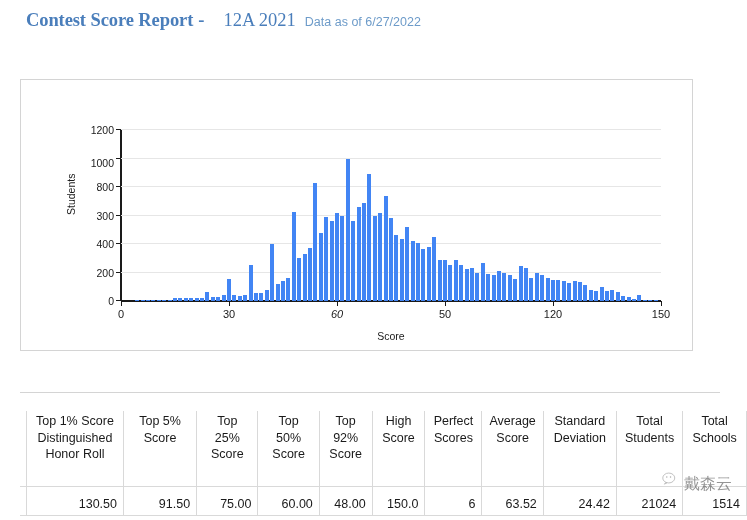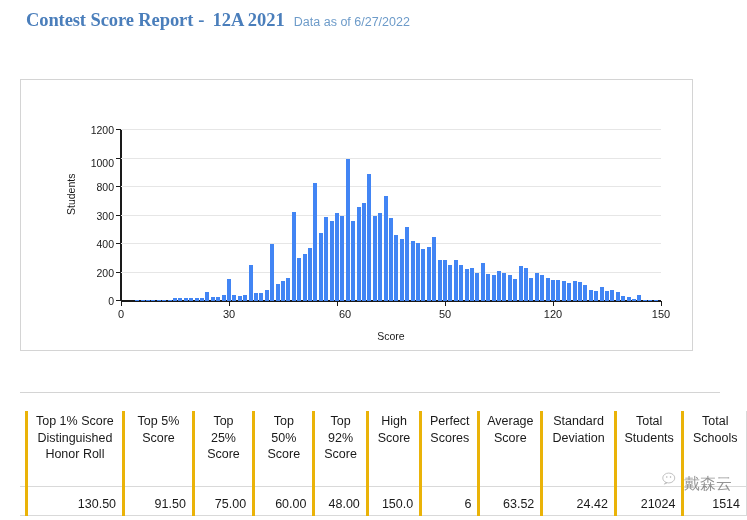--- a/index.html
+++ b/index.html
@@ -32,24 +32,24 @@
   }
   #header .title-dash {
     font-family: "Liberation Serif", serif;
     font-weight: bold;
     font-size: 18.5px;
     color: #4a7ebb;
     margin: 0 5px 0 5px;
   }
   #header .title-sub {
     font-family: "Liberation Serif", serif;
-    font-weight: bold;
+    font-weight: normal;
     font-size: 18.5px;
     color: #4a7ebb;
-    margin-left: 3px;
+    margin-left: 14px;
   }
   #header .title-asof {
     font-family: "Liberation Sans", sans-serif;
     font-weight: normal;
     font-size: 12.5px;
     color: #6d9bc9;
     margin-left: 9px;
   }
 
   
@@ -170,21 +170,21 @@
   
   #stats-table {
     position: absolute;
     left: 20px; top: 411px;
     border-collapse: collapse;
     font-family: "Liberation Sans", sans-serif;
     font-size: 12.5px;
     color: #1a1a1a;
   }
   #stats-table th, #stats-table td {
-    border-left: 3px solid #eab308;
+    border-left: 1px solid #eab308;
     border-right: 1px solid #d9d9d9;
     padding: 2px 6px;
     font-weight: normal;
     vertical-align: top;
     line-height: 1.32;
   }
   #stats-table thead tr {
     height: 75px;
   }
   #stats-table thead th {
@@ -278,21 +278,21 @@
             <div class="ytick-label" style="bottom: 138px; transform: translateY(50%);">1000</div>
             <div class="ytick-mark" style="bottom: 142.5px;"></div>
             <div class="ytick-label" style="bottom: 171px; transform: translateY(50%);">1200</div>
             <div class="ytick-mark" style="bottom: 171px;"></div>
           </div>
         <div id="xticks">
             <div class="xtick-label" style="left: 0px;">0</div>
             <div class="xtick-mark" style="left: 0px;"></div>
             <div class="xtick-label" style="left: 108px;">30</div>
             <div class="xtick-mark" style="left: 108px;"></div>
-            <div class="xtick-label" style="left: 224px;">60</div>
+            <div class="xtick-label" style="left: 216px; font-style: italic;">60</div>
             <div class="xtick-mark" style="left: 216px;"></div>
             <div class="xtick-label" style="left: 324px;">50</div>
             <div class="xtick-mark" style="left: 324px;"></div>
             <div class="xtick-label" style="left: 432px;">120</div>
             <div class="xtick-mark" style="left: 432px;"></div>
             <div class="xtick-label" style="left: 540px;">150</div>
             <div class="xtick-mark" style="left: 540px;"></div>
           </div>
         <div id="bars">
             <div class="bar" style="left: 14.256px; width: 3.888px; height: 1px; background: rgb(66, 133, 244);"></div>

